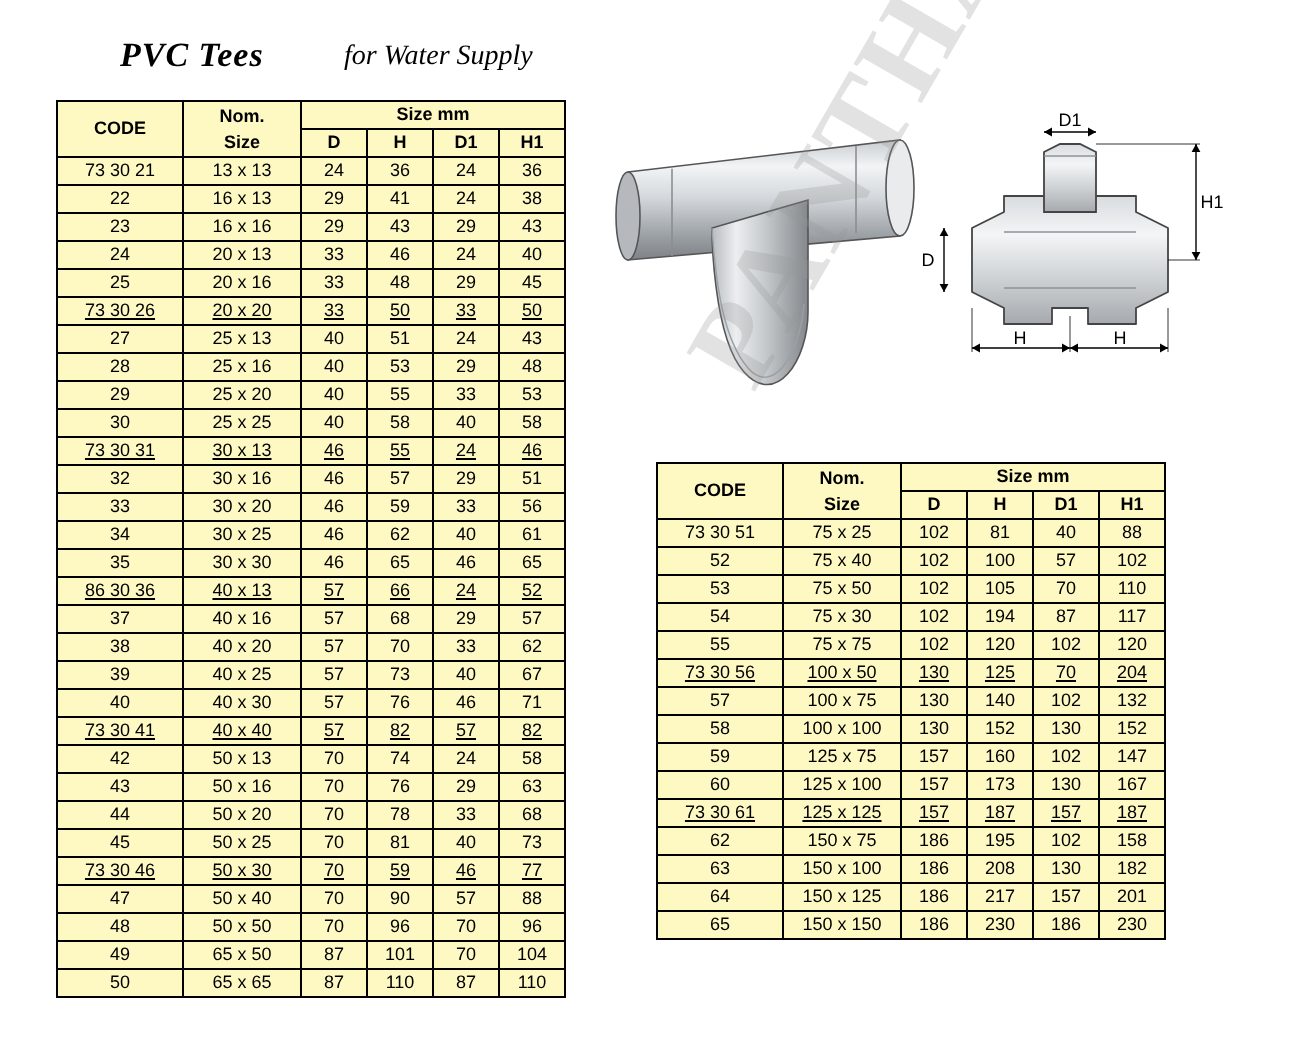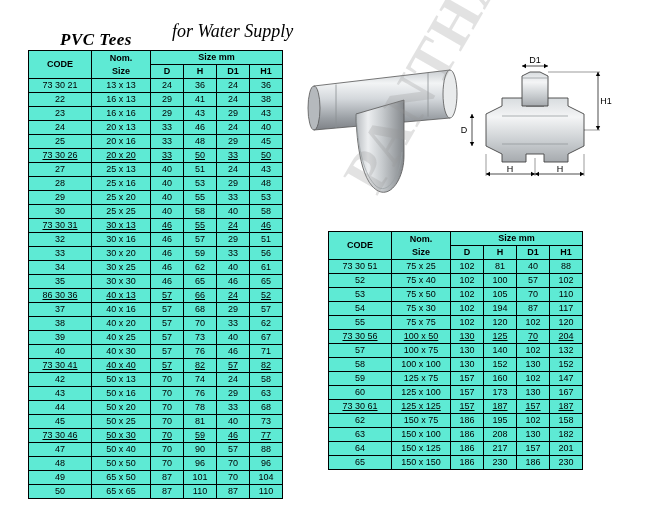--- a/index.html
+++ b/index.html
@@ -11,35 +11,34 @@
     position:relative;
     overflow:hidden;
   }
   .title{
     position:absolute;
     left:60px; top:18px;
     font-style:italic;
     font-weight:bold;
     font-size:17px;
     letter-spacing:0.5px;
-    margin-top:12px;
   }
   .subtitle{
     position:absolute;
     left:172px; top:21px;
     font-style:italic;
-    font-size:18px;
+    font-size:14px;
   }
 
   
   table.spec{
     border-collapse:collapse;
     font-family:"Liberation Sans", sans-serif;
     font-size:9px;
-    background:#5eead4;
+    background:#fef9c3;
   }
   table.spec td, table.spec th{
     border:1px solid #000;
     text-align:center;
     padding:0;
     height:13px;
     line-height:13px;
     font-weight:normal;
   }
   table.spec th{

